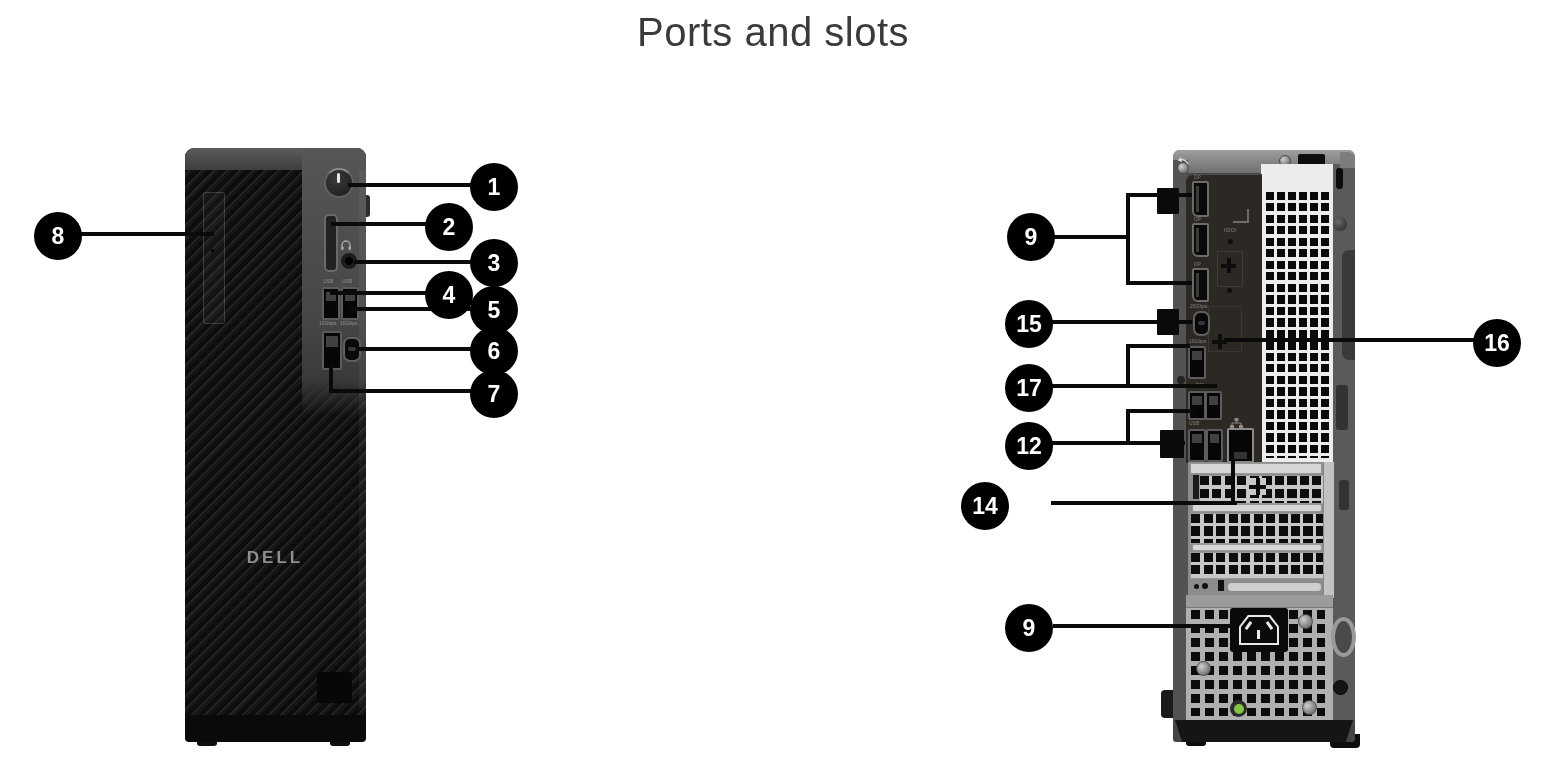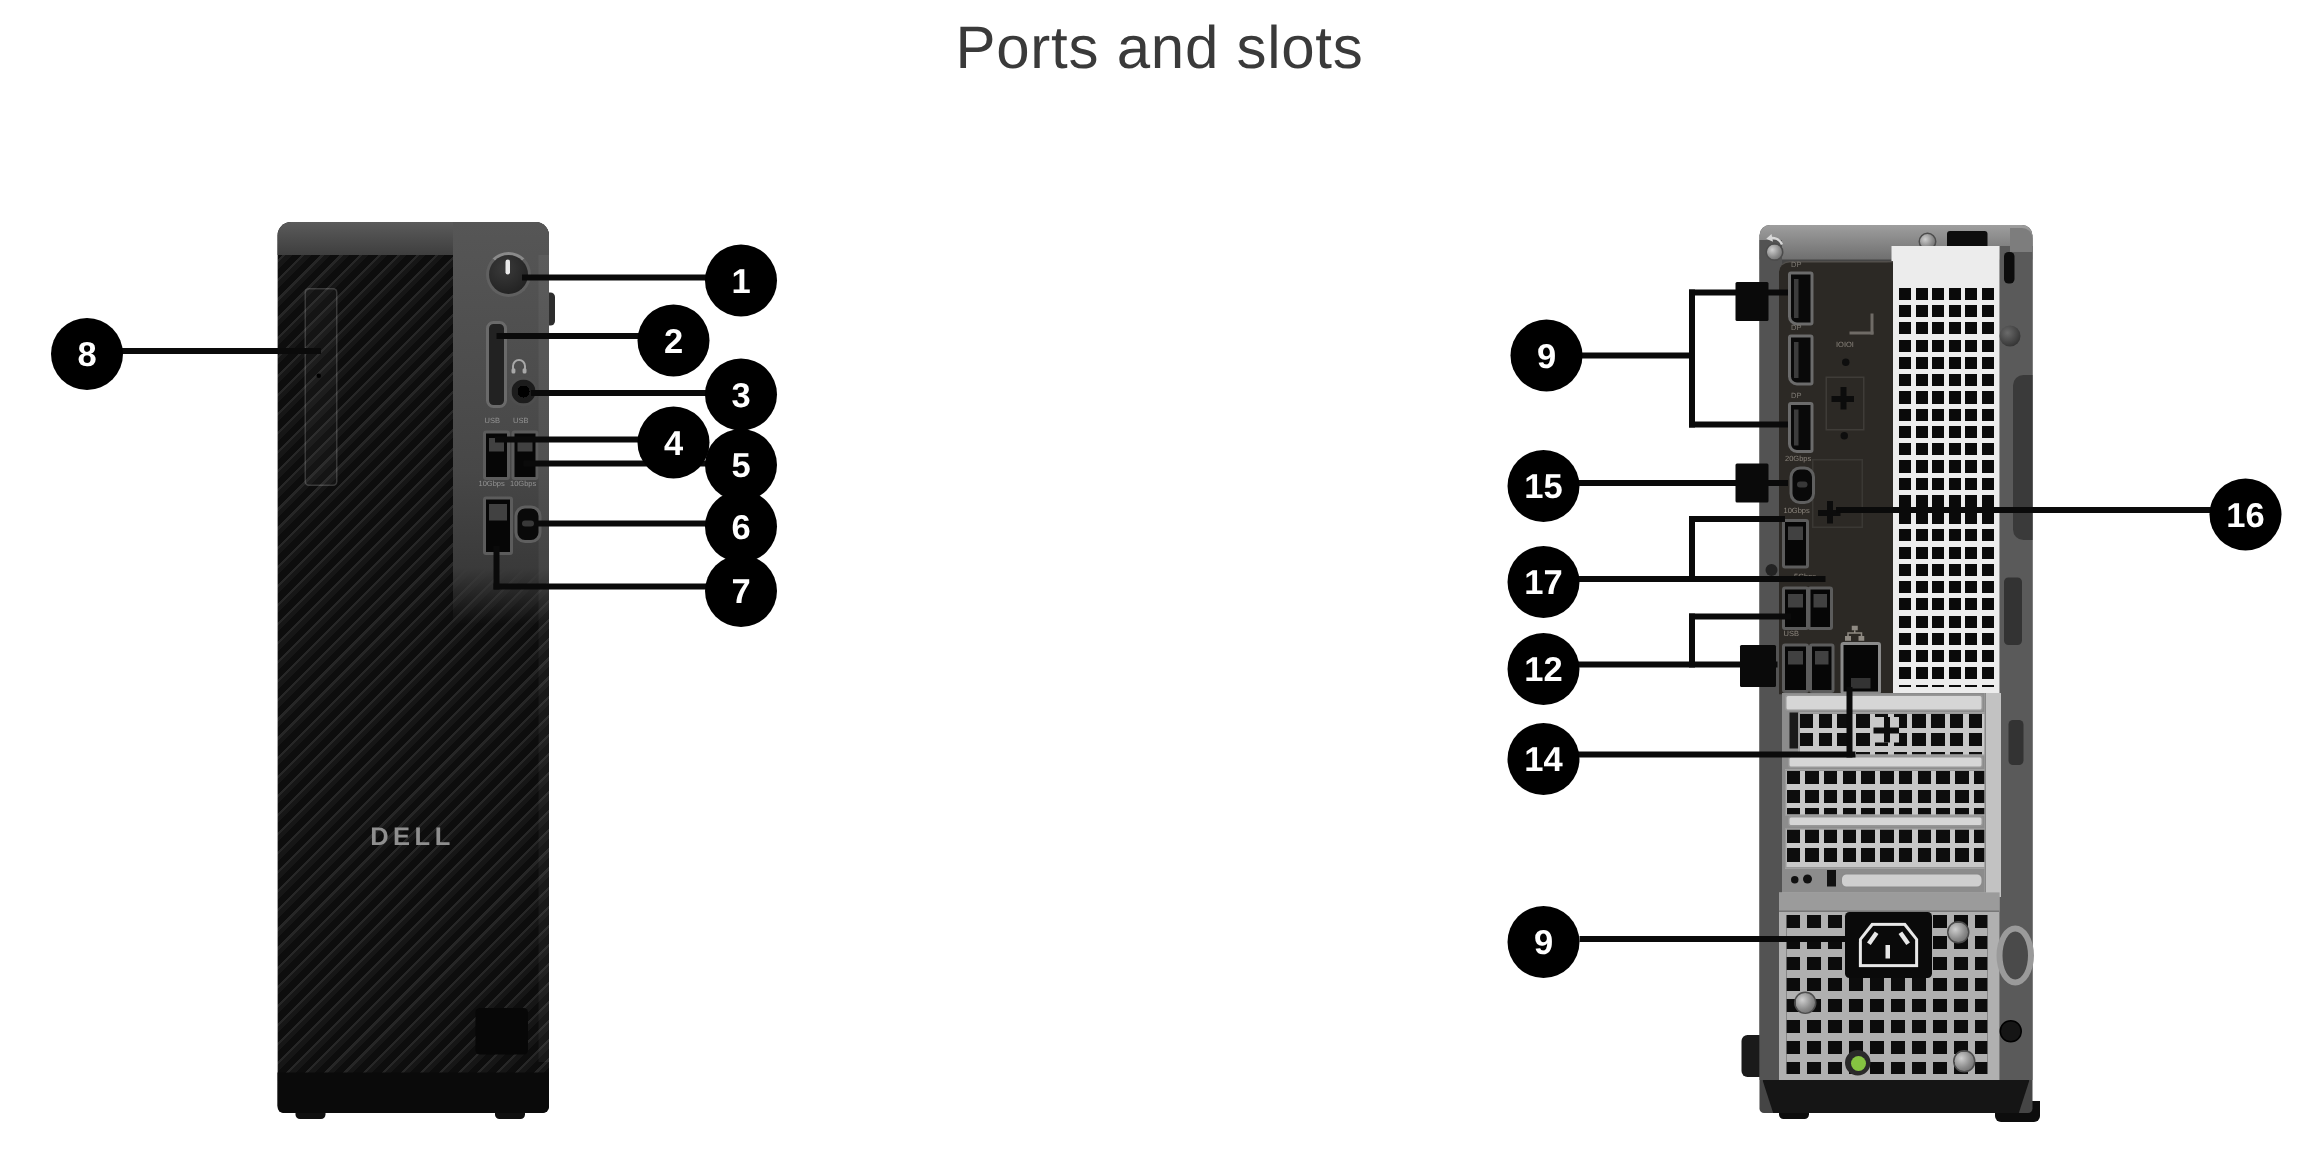--- a/index.html
+++ b/index.html
@@ -290,20 +290,20 @@
     </div>
   <div class="callout" style="left:1473px;top:319px;">
       <span>16</span>
     </div>
   <div class="callout" style="left:1005px;top:364px;">
       <span>17</span>
     </div>
   <div class="callout" style="left:1005px;top:422px;">
       <span>12</span>
     </div>
-  <div class="callout" style="left:1005px;top:482px;">
+  <div class="callout" style="left:961px;top:482px;">
       <span>14</span>
     </div>
   <div class="callout" style="left:1005px;top:604px;">
       <span>9</span>
     </div>
 
 </div>
 
 </body></html>

